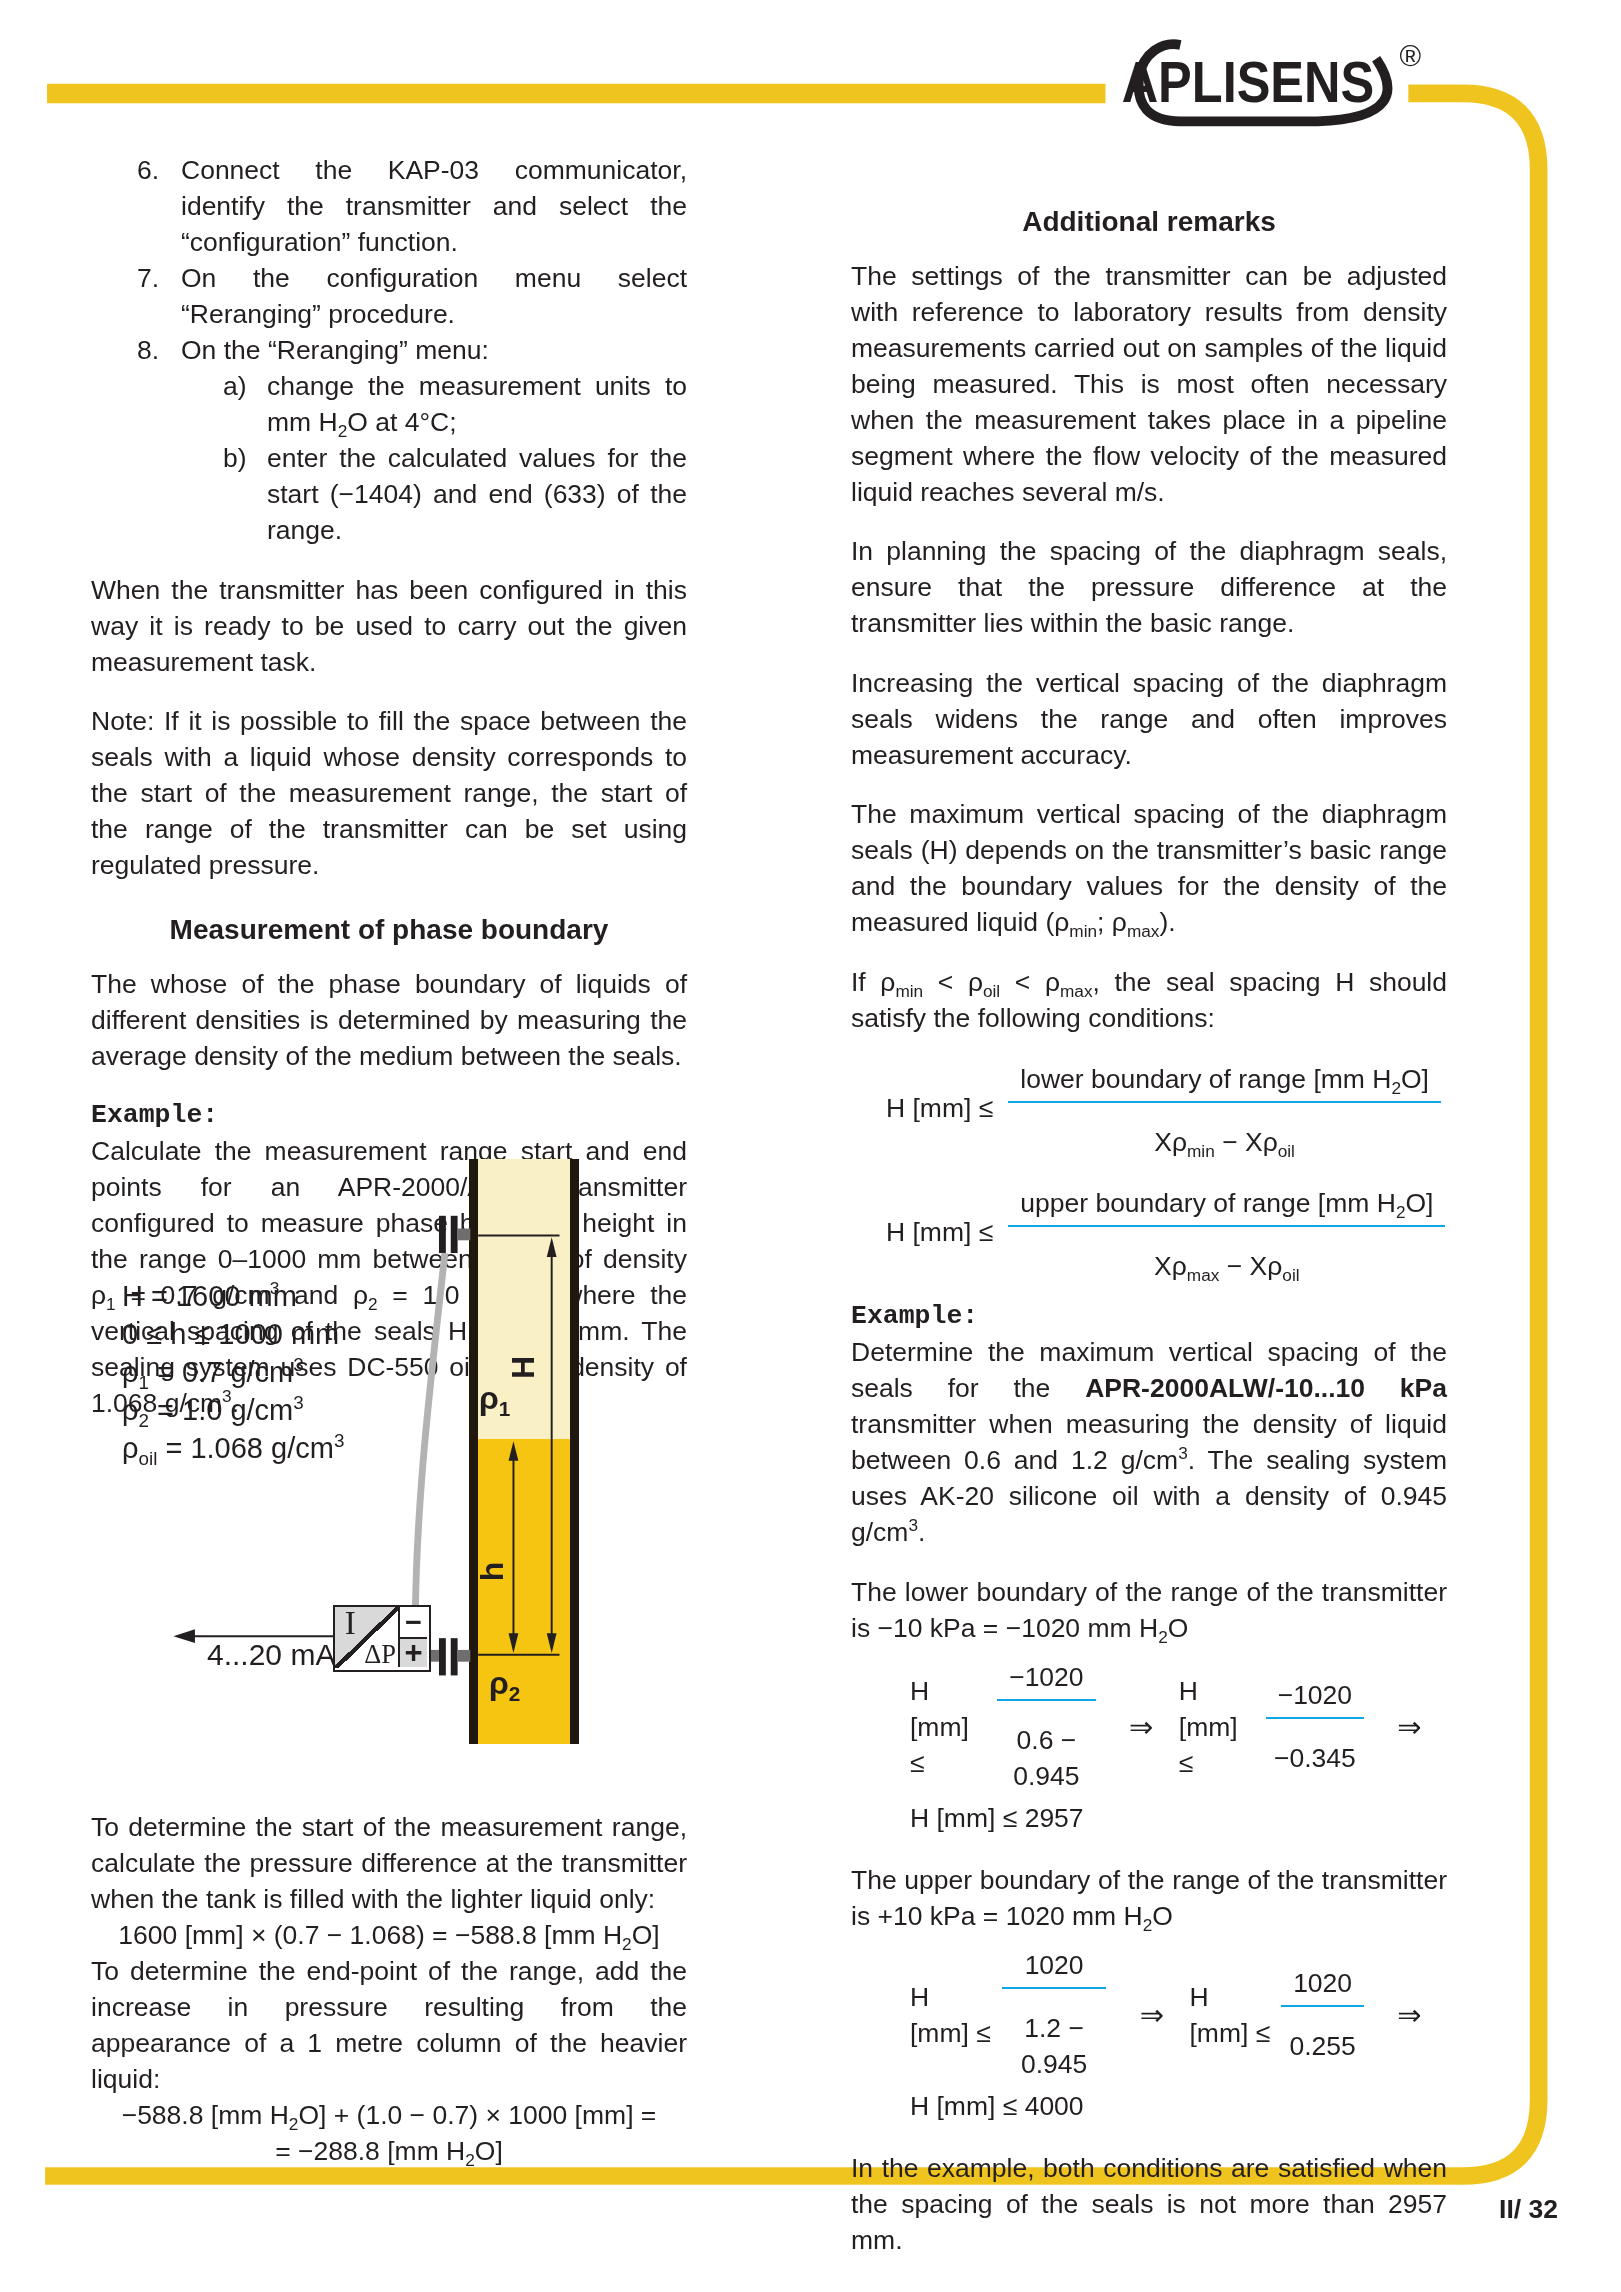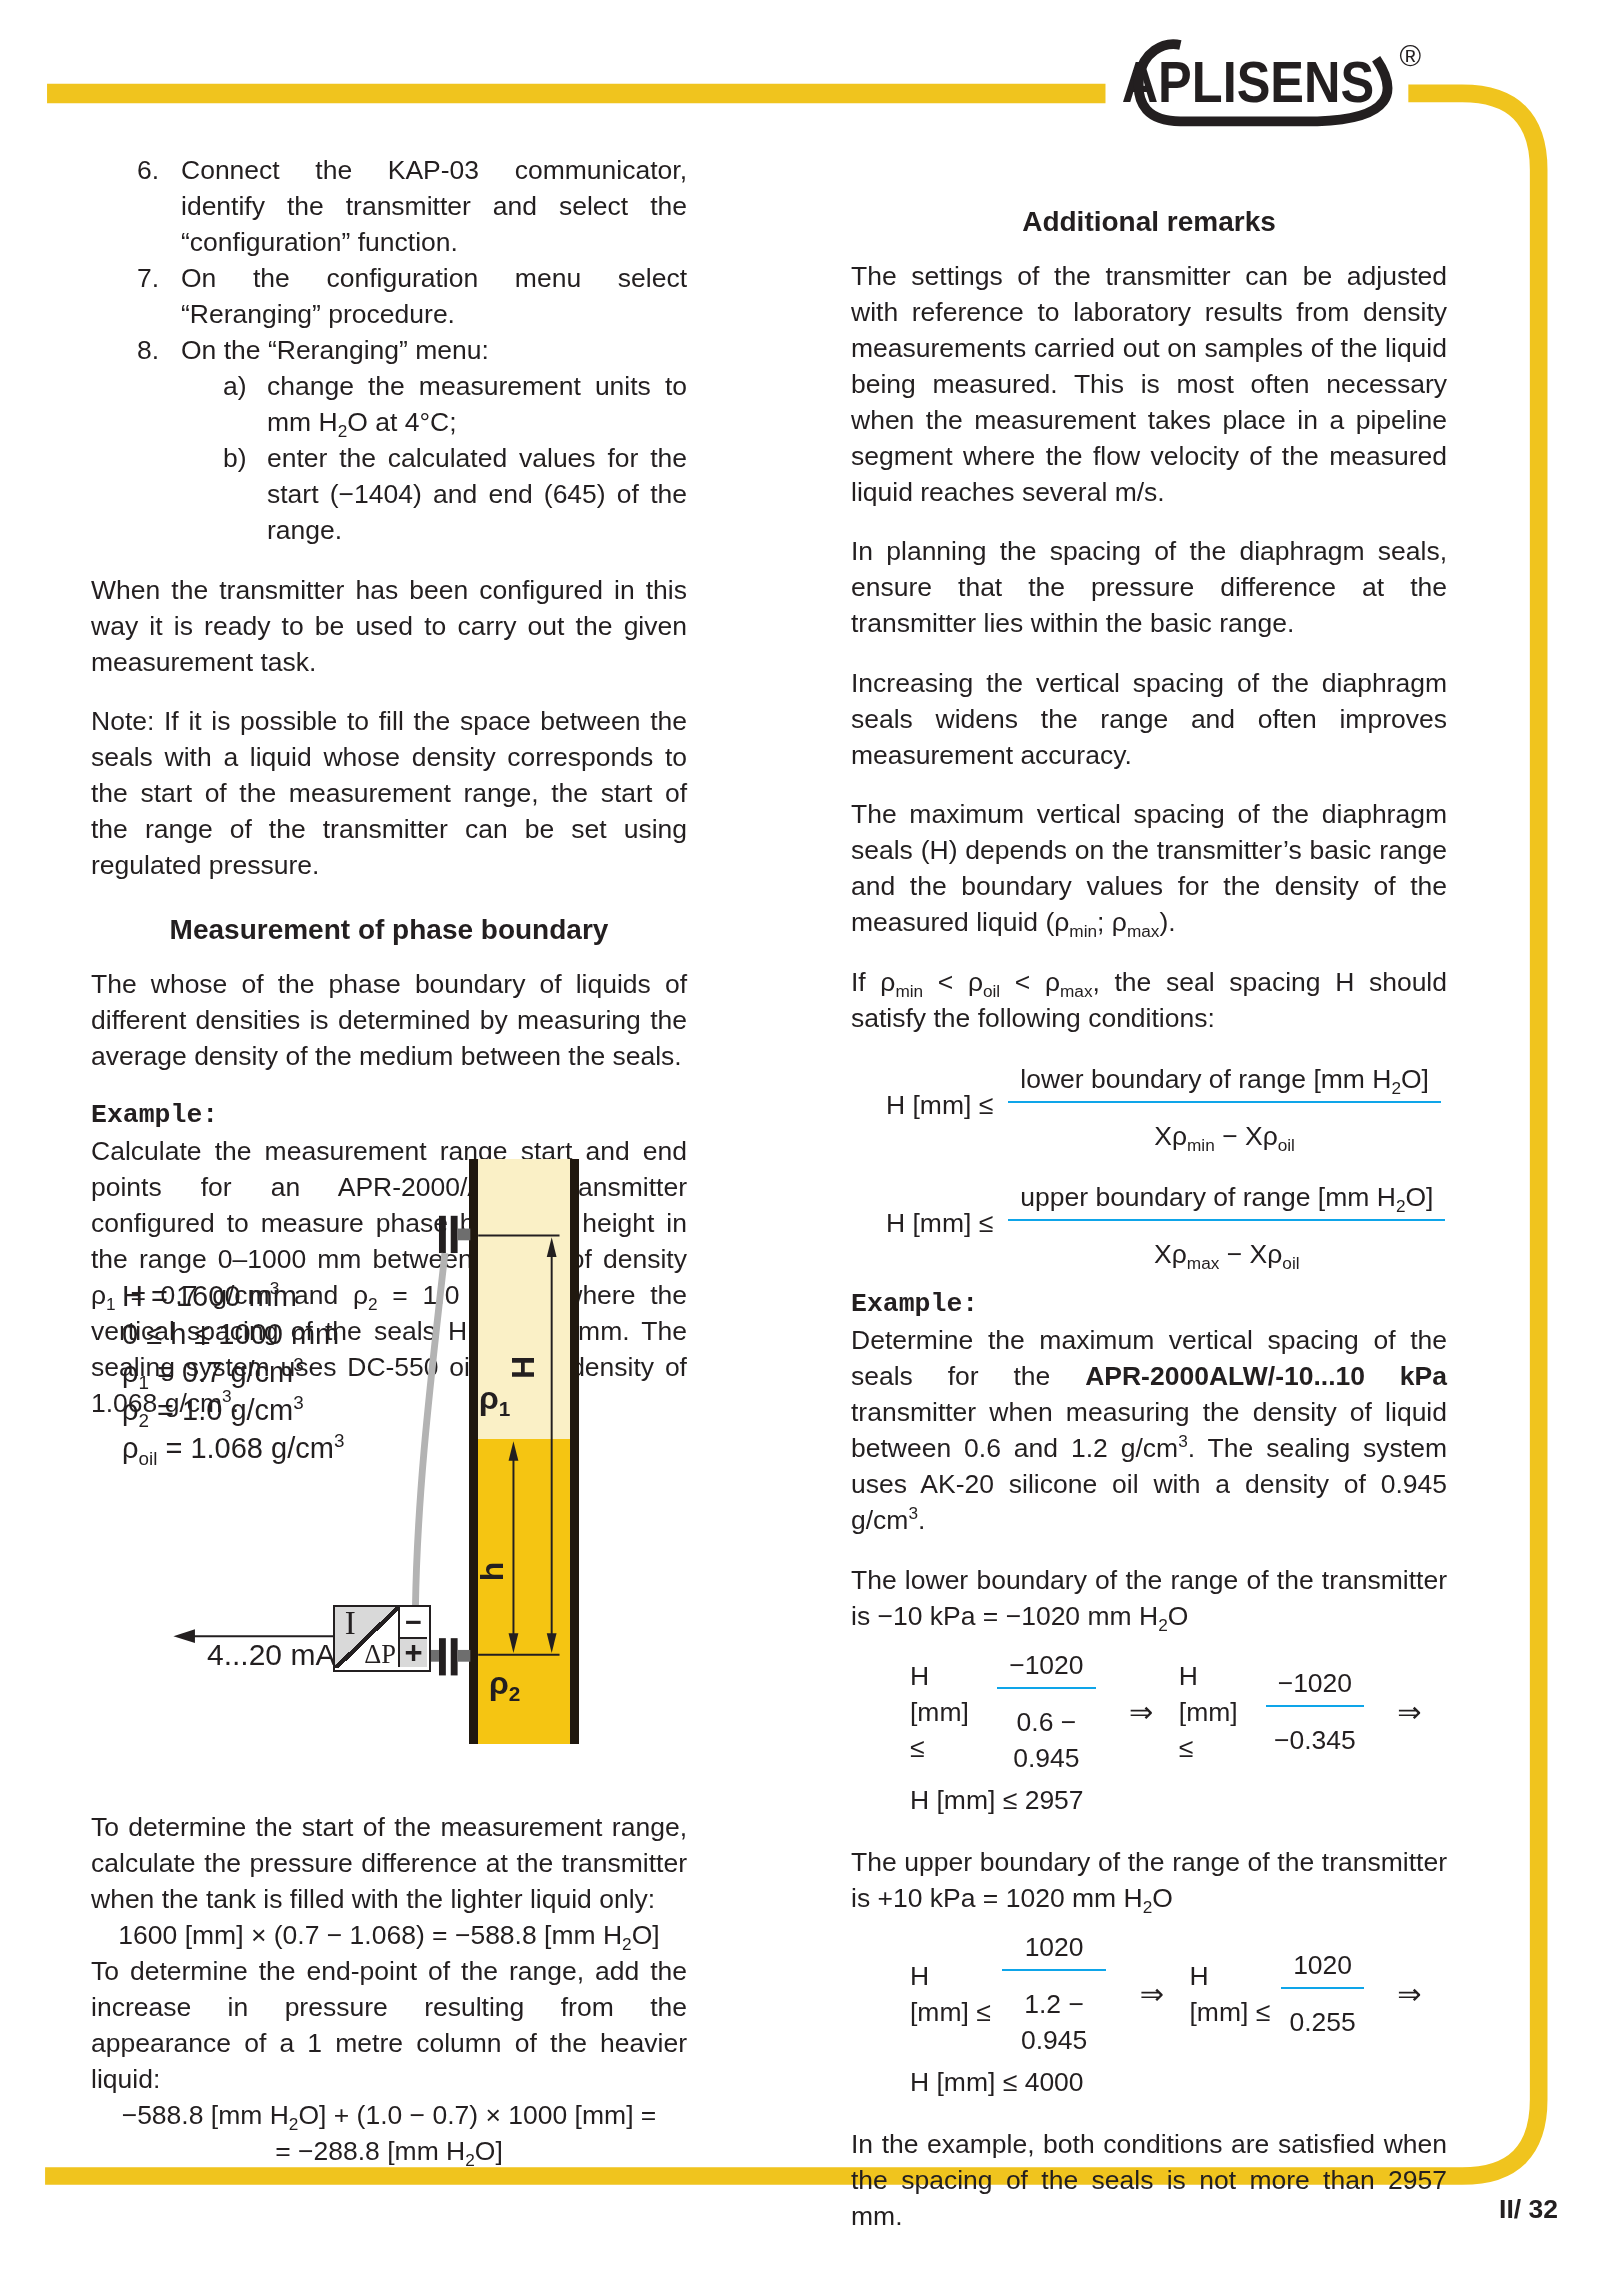--- a/index.html
+++ b/index.html
@@ -37,21 +37,21 @@
   .sub-text { flex:1 1 auto; text-align:justify; }
 
   sub { font-size:65%; line-height:0; }
   sup { font-size:65%; line-height:0; }
 
   
   .formula-line { text-align:center; margin:0 0 0 0; }
   .cond-row { margin:25.5px 0 5.9px 35px; text-align:left; white-space:nowrap; }
   .frac { display:inline-block; vertical-align:middle; text-align:center; margin:0 7.8px; }
   .frac .num { display:block; border-bottom:2px solid #0ea5e9; padding:0 11.8px 3.9px 11.8px; }
-  .frac .den { display:block; padding-top:15px; }
+  .frac .den { display:block; padding-top:21px; }
   .calc-row { display:flex; align-items:center; margin:13.7px 0 3.9px 59px; text-align:left; }
   .calc-row .imp { margin:0 25.5px; font-size:29px; }
   .calc-result { margin:5.9px 0 25.5px 59px; text-align:left; }
 
   
   #diagram { position:absolute; left:91px; top:1157px; width:596px; height:637px; }
   .wall { position:absolute; background:#20180f; }
   .fill-light { position:absolute; background:#faf0c6; }
   .fill-gold  { position:absolute; background:#f5c512; }
   .diag-overlay { position:absolute; left:0; top:0; width:596px; height:637px; }
@@ -108,21 +108,21 @@
       <div class="li-row">
         <span class="li-num">8.</span>
         <span class="li-text">
           <span>On the “Reranging” menu:</span>
           <span class="sub-row">
             <span class="sub-num">a)</span>
             <span class="sub-text">change the measurement units to mm H<sub>2</sub>O at 4°C;</span>
           </span>
           <span class="sub-row">
             <span class="sub-num">b)</span>
-            <span class="sub-text">enter the calculated values for the start (−1404) and end (645) of the range.</span>
+            <span class="sub-text">enter the calculated values for the start (−1404) and end (633) of the range.</span>
           </span>
         </span>
       </div>
     </div>
 
     <p class="para" style="margin-top:23.5px">When the transmitter has been configured in this way it is ready to be used to carry out the given measurement task.</p>
     <p class="para">Note: If it is possible to fill the space between the seals with a liquid whose density corresponds to the start of the measurement range, the start of the range of the transmitter can be set using regulated pressure.</p>
 
     <h3 class="section">Measurement of phase boundary</h3>
 

